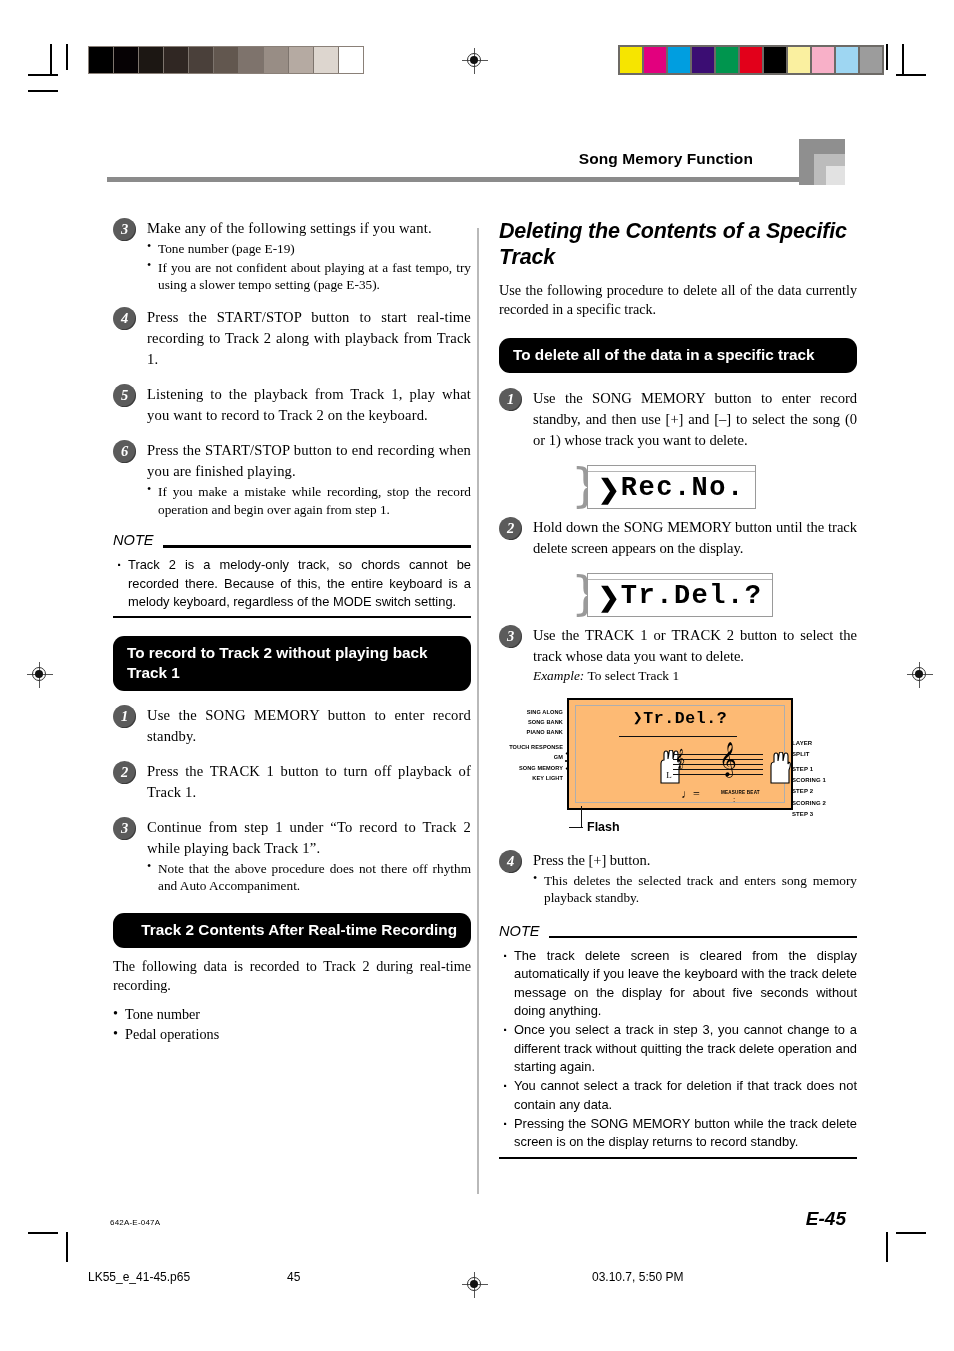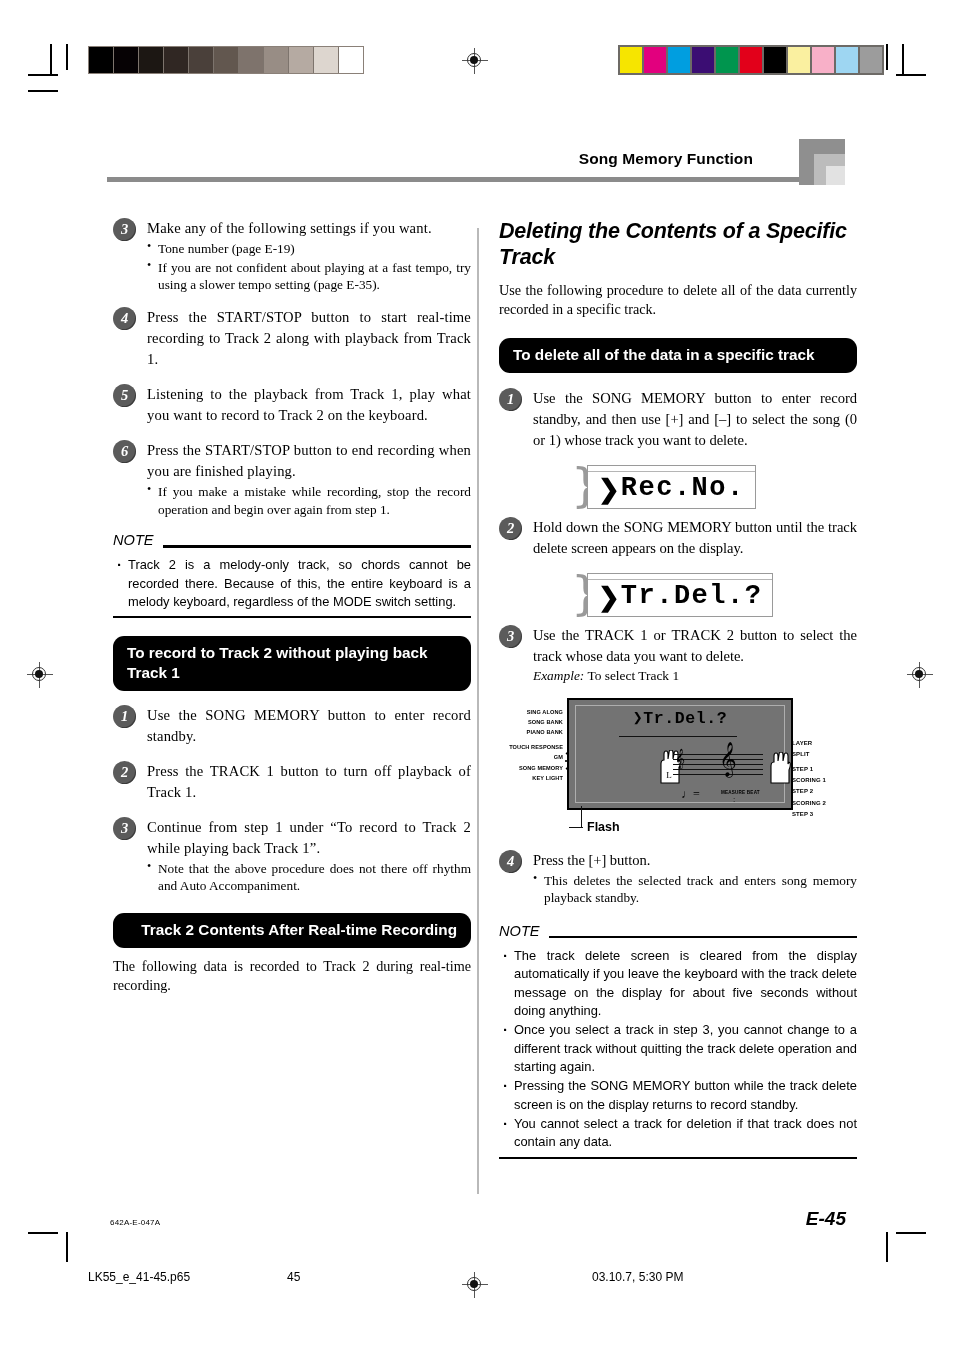--- a/index.html
+++ b/index.html
@@ -85,21 +85,21 @@
   .lcd .topline{position:absolute;left:0;right:0;top:5px;height:1.2px;background:#b5b5b5;}
   .lcd .seg{font-family:"Liberation Mono",monospace;font-weight:bold;font-size:27px;
       letter-spacing:1.5px;line-height:1;color:#000;padding-top:3px;}
   .lcd .cursor{font-family:"Liberation Sans",sans-serif;font-weight:bold;font-size:26px;
       line-height:1;padding-right:1px;padding-top:4px;}
   .brace{position:absolute;left:72px;top:-3px;width:18px;height:48px;
       font-size:46px;line-height:46px;color:#9a9a9a;font-family:"DejaVu Sans",sans-serif;}
 
   
   .kbdfig{position:relative;width:340px;height:150px;margin:10px 0 4px 0;}
-  .kbdbox{position:absolute;left:68px;top:4px;width:222px;height:108px;border:2px solid #000;background:#737373;}
+  .kbdbox{position:absolute;left:68px;top:4px;width:222px;height:108px;border:2px solid #000;background:#fdba74;}
   .kbdscreen{position:absolute;left:6px;top:5px;right:6px;bottom:5px;border:1px solid #aeaeae;}
   .kbdlcd{position:absolute;left:0;right:0;top:8px;text-align:center;
       font-family:"Liberation Mono",monospace;font-weight:bold;font-size:16.5px;letter-spacing:.6px;}
   .kbdunderline{position:absolute;left:50px;top:36px;width:118px;height:1.6px;background:#111;}
   .kbdleft{position:absolute;left:0;top:13px;width:64px;text-align:right;
       font-family:"Liberation Sans",sans-serif;font-weight:bold;font-size:5.6px;line-height:1.85;letter-spacing:.1px;}
   .kbdleft .gap{height:4px;}
   .kbdright{position:absolute;left:293px;top:44px;width:60px;
       font-family:"Liberation Sans",sans-serif;font-weight:bold;font-size:6px;line-height:1.9;letter-spacing:.1px;}
   .kbdright .gap{height:3px;}
@@ -264,20 +264,24 @@
     <div class="stepnum">3</div>
     <div class="steptxt loose">Continue from step 1 under “To record to Track 2 while playing back Track 1”.</div>
     <ul class="sublist">
       <li>Note that the above procedure does not there off rhythm and Auto Accompaniment.</li>
     </ul>
   </div>
 
   <div class="blkhead" style="margin-bottom:9px;text-align:right;">Track 2 Contents After Real-time Recording</div>
 
   <div class="para">The following data is recorded to Track 2 during real-time recording.</div>
+  <ul class="bul">
+    <li>Tone number</li>
+    <li>Pedal operations</li>
+  </ul>
 </div>
 
 <div class="col colR">
 
   <div class="secttl">Deleting the Contents of a Specific Track</div>
   <div class="para">Use the following procedure to delete all of the data currently recorded in a specific track.</div>
 
   <div class="blkhead" style="margin-top:19px;margin-bottom:15px;">To delete all of the data in a specific track</div>
 
   <div class="step" style="margin-bottom:2px;">
@@ -397,24 +401,24 @@
   </div>
 
   <div class="notewrap" style="margin-top:18px;">
     <div class="notehdr">
       <span class="lbl">NOTE</span>
       <span class="ln"></span>
     </div>
     <ul class="notelist">
       <li>The track delete screen is cleared from the display automatically if you leave the keyboard with the track delete message on the display for about five seconds without doing anything.</li>
       <li>Once you select a track in step 3, you cannot change to a different track without quitting the track delete operation and starting again.</li>
+      <li>You cannot select a track for deletion if that track does not contain any data.</li>
       <li>Pressing the SONG MEMORY button while the track delete screen is on the display returns to record standby.</li>
-      <li>You cannot select a track for deletion if that track does not contain any data.</li>
     </ul>
     <div class="noterule"></div>
   </div>
 </div>
 
 <div class="fcode">642A-E-047A</div>
 <div class="fpage">E-45</div>
 <div class="fmeta f1">LK55_e_41-45.p65</div>
 <div class="fmeta f2">45</div>
-<div class="fmeta f3">03.10.7, 5:30 PM</div>
+<div class="fmeta f3">03.10.7, 5:50 PM</div>
 
 </body></html>

